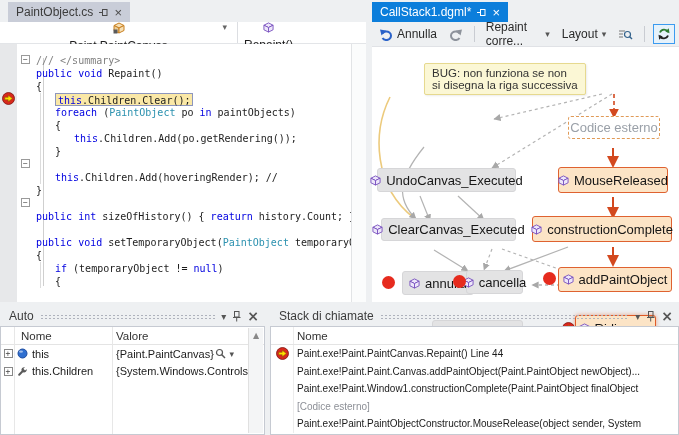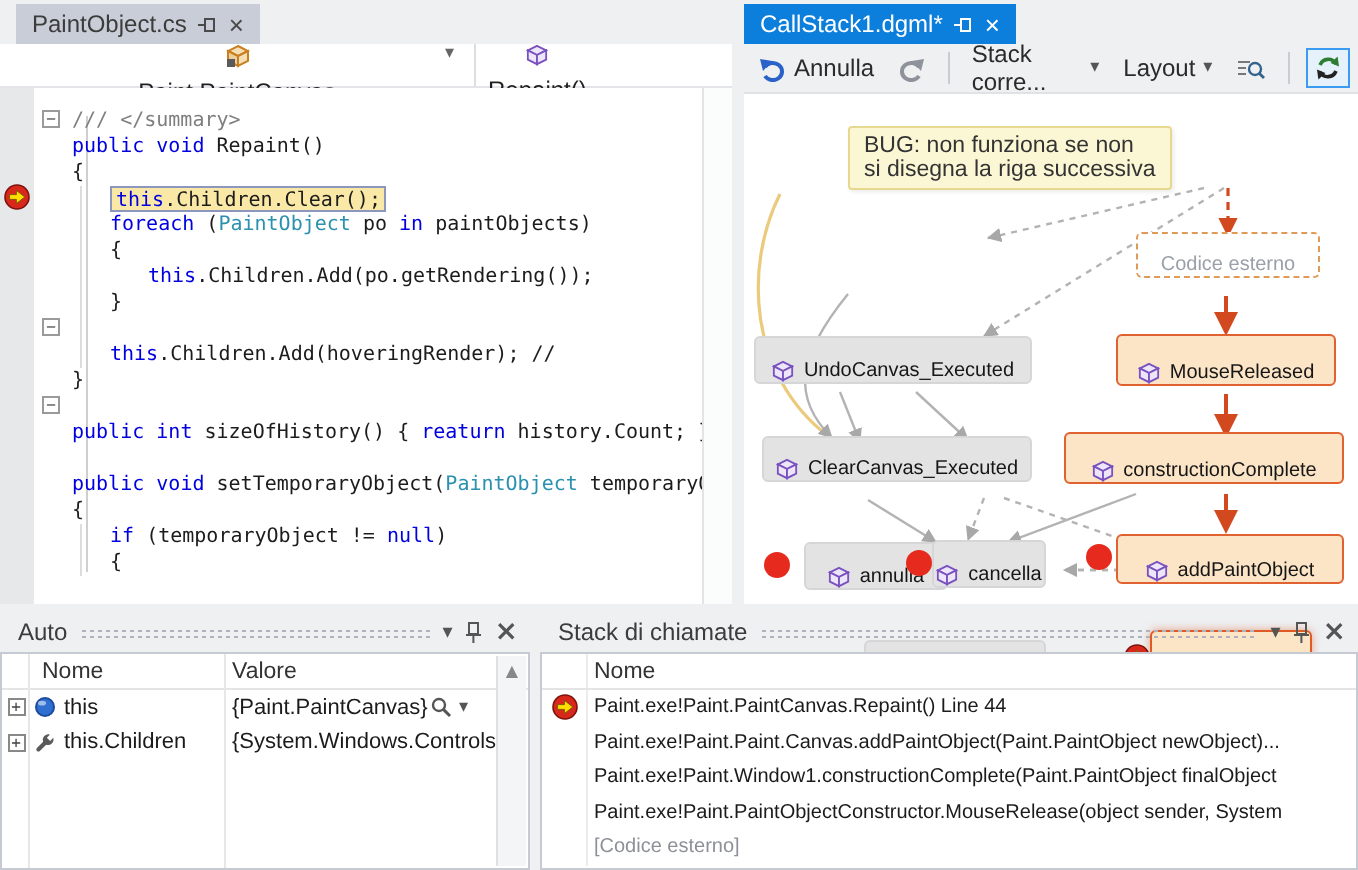--- a/index.html
+++ b/index.html
@@ -40,21 +40,21 @@
   
   #rightpane { left:372px; top:0; width:307px; height:302px; }
   #dtoolbar { position:absolute; top:22px; left:0; right:0; height:24px; display:flex; align-items:center; gap:6px; padding:0 4px;
               font-size:12px; color:#2b2b2b; background:#eef0f2; }
   .tbtn { display:flex; align-items:center; gap:4px; padding:1px 3px; }
   .tsep { width:1px; height:16px; background:#c9ccd2; margin:0 2px; }
   .tcaret { font-size:9px; color:#555; font-family:"DejaVu Sans",sans-serif; }
   .tbtn.boxed { border:1px solid #3b9bf0; background:#e6f2fb; padding:2px 3px; }
   #canvas { position:absolute; top:46px; left:0; right:0; bottom:0; background:#fff; border-top:1px solid #e0e2e6; }
   #arrows { position:absolute; inset:0; }
-  .node { position:absolute; display:flex; align-items:flex-end; justify-content:center; gap:5px; font-size:10px; color:#161616;
+  .node { position:absolute; display:flex; align-items:center; justify-content:center; gap:5px; font-size:13px; color:#161616;
           border-radius:3px; white-space:nowrap; }
   .node.gray { background:#e3e3e4; border:1px solid #d6d6d8; }
   .node.orange { background:#fce4c6; border:1px solid #df6230; }
   .node.selected { border:1.5px solid #e05a26; box-shadow:0 0 4px rgba(224,98,48,.55); }
   .node.external { background:#fff; border:1px dashed #e09a57; color:#9aa0a8; }
   #note { position:absolute; background:#fbf7d5; border:1px solid #e6d98f; border-radius:2px; padding:3px 7px;
           font-size:11.5px; color:#333; white-space:pre-line; box-shadow:1px 1px 2px rgba(0,0,0,.08); }
   .bpdot { position:absolute; width:13px; height:13px; border-radius:50%; background:#e62b1e; }
   .curmark { position:absolute; width:13px; height:13px; }
 
@@ -178,21 +178,21 @@
       <div class="tbtn">
         <span>
           <svg width="14" height="13" viewBox="0 0 14 13">
               <path d="M10.5 5.5 A4.6 4.3 0 1 0 10.5 10" fill="none" stroke="#8d929b" stroke-width="2"></path>
               <polygon points="13,1.5 7,2.5 11.5,7.5" fill="#8d929b"></polygon>
             </svg>
         </span>
       </div>
       <div class="tsep"></div>
       <div class="tbtn">
-        <span>Stack corre...</span>
+        <span>Repaint corre...</span>
         <span class="tcaret">▾</span>
       </div>
       <div class="tbtn">
         <span>Layout</span>
         <span class="tcaret">▾</span>
       </div>
       <div class="tbtn">
         <span>
           <svg width="15" height="13" viewBox="0 0 15 13">
               <g stroke="#777" stroke-width="1">
@@ -470,25 +470,25 @@
             <span class="txt">Paint.exe!Paint.PaintCanvas.Repaint() Line 44</span>
           </div>
           <div class="stackrow">
             <span class="gut"></span>
             <span class="txt">Paint.exe!Paint.Paint.Canvas.addPaintObject(Paint.PaintObject newObject)...</span>
           </div>
           <div class="stackrow">
             <span class="gut"></span>
             <span class="txt">Paint.exe!Paint.Window1.constructionComplete(Paint.PaintObject finalObject</span>
           </div>
+          <div class="stackrow ext">
+            <span class="gut"></span>
+            <span class="txt">[Codice esterno]</span>
+          </div>
           <div class="stackrow">
             <span class="gut"></span>
             <span class="txt">Paint.exe!Paint.PaintObjectConstructor.MouseRelease(object sender, System</span>
           </div>
-          <div class="stackrow ext">
-            <span class="gut"></span>
-            <span class="txt">[Codice esterno]</span>
-          </div>
         </div>
     </div>
   </section>
 
 </div>
 
 </body></html>

